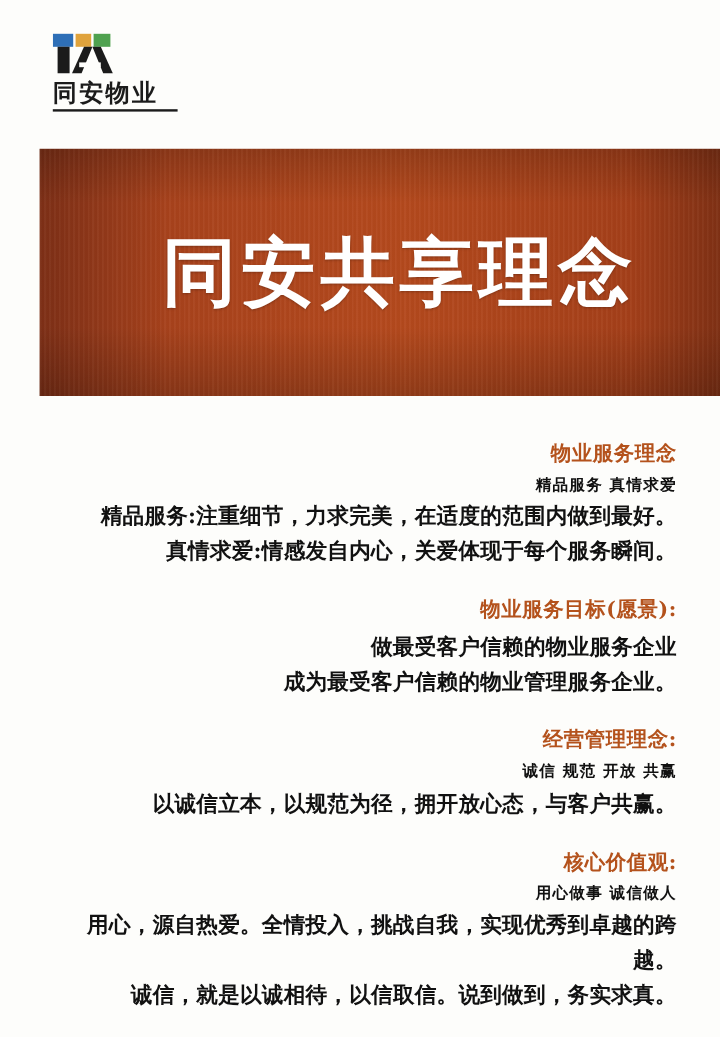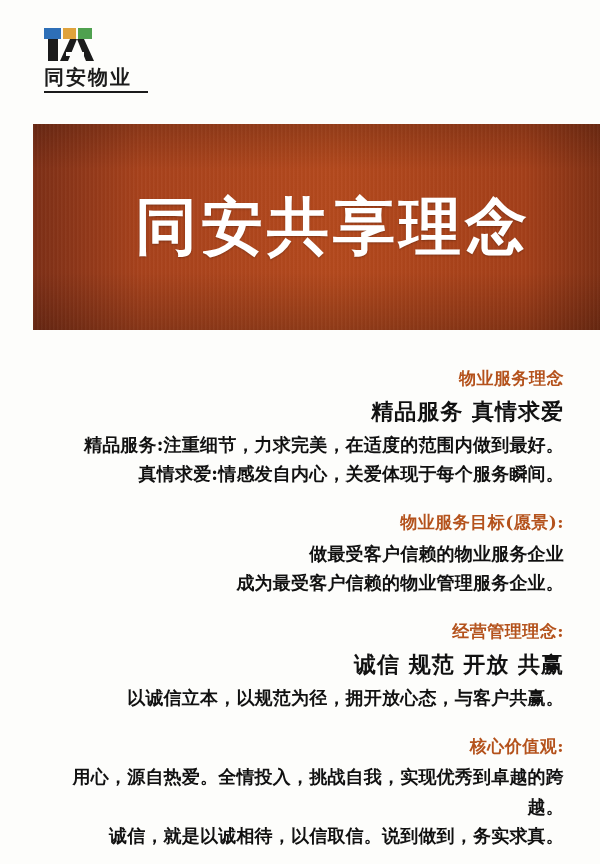--- a/index.html
+++ b/index.html
@@ -109,21 +109,21 @@
     font-family: "DejaVu Serif", serif;
     font-size: 17px;
     font-weight: bold;
     letter-spacing: 0.5px;
     margin: 0 0 4px 0;
     line-height: 1.45;
   }
   .sec-sub {
     color: #111111;
     font-family: "DejaVu Serif", serif;
-    font-size: 22px;
+    font-size: 13px;
     font-weight: bold;
     letter-spacing: 1px;
     margin: 0 0 2px 0;
     line-height: 1.5;
   }
   .sec-line {
     color: #111111;
     font-family: "DejaVu Serif", serif;
     font-size: 18px;
     font-weight: bold;
@@ -173,19 +173,20 @@
     </div>
 
     <div class="section">
       <p class="sec-heading">经营管理理念:</p>
       <p class="sec-sub">诚信  规范  开放  共赢</p>
       <p class="sec-line">以诚信立本，以规范为径，拥开放心态，与客户共赢。</p>
     </div>
 
     <div class="section">
       <p class="sec-heading">核心价值观:</p>
+      <p class="sec-sub">用心做事  诚信做人</p>
       <p class="sec-line">用心，源自热爱。全情投入，挑战自我，实现优秀到卓越的跨越。</p>
       <p class="sec-line">诚信，就是以诚相待，以信取信。说到做到，务实求真。</p>
     </div>
 
   </div>
 
 </div>
 
 </body></html>

